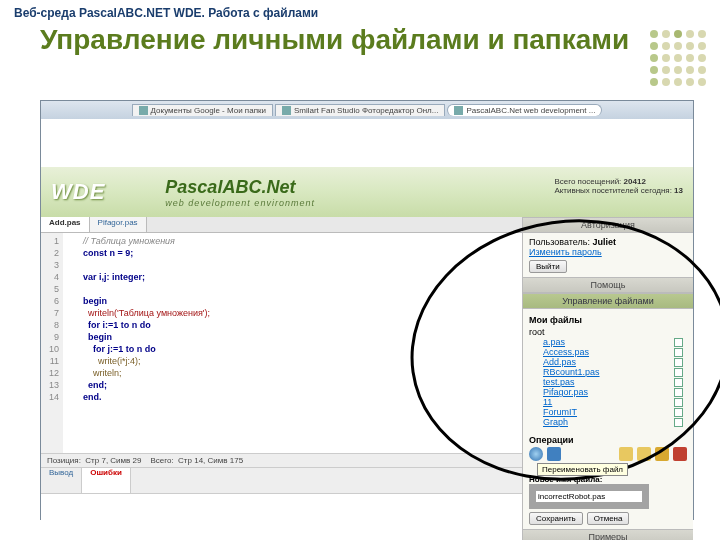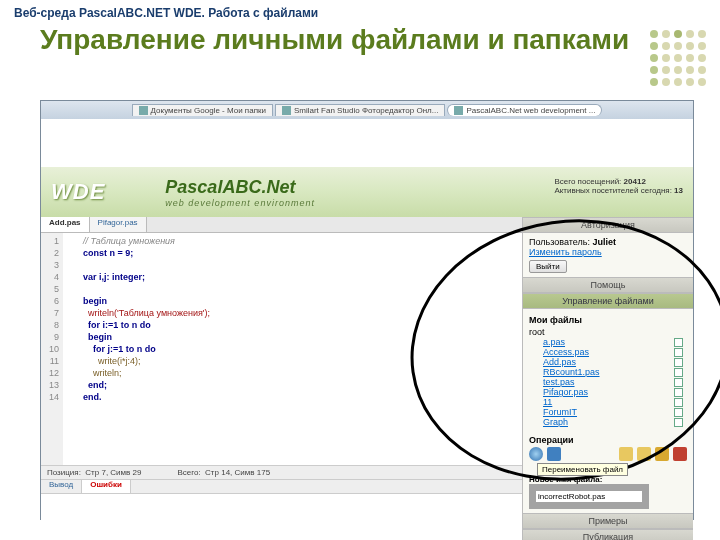--- a/index.html
+++ b/index.html
@@ -32,22 +32,22 @@
   .ftab { padding: 1px 8px; font-size: 8px; border-right: 1px solid #bbb; background: #f4f4f4; color: #369; }
   .ftab.active { background: #fff; font-weight: bold; color: #333; }
   .code-area { flex: 1; background: #fff; display: flex; font-family: 'Courier New', monospace; font-size: 9px; overflow: hidden; }
   .gutter { width: 22px; background: #f0f0f0; color: #888; text-align: right; padding: 2px 4px 0 0; line-height: 12px; }
   .code { padding: 2px 20px; line-height: 12px; white-space: pre; }
   .cm { color: #888; font-style: italic; }
   .kw { color: #008; font-weight: bold; }
   .str { color: #a31515; }
   .fn { color: #795e26; }
 
-  .pos-bar { height: 14px; background: #eee; border-top: 1px solid #ccc; display: flex; align-items: center; font-size: 8px; color: #444; padding: 0 6px; gap: 36px; }
-  .out-tabs { height: 14px; background: #eee; display: flex; border-top: 1px solid #ccc; }
+  .pos-bar { height: 14px; background: #eee; border-top: 1px solid #ccc; display: flex; align-items: center; font-size: 8px; color: #444; padding: 0 6px; gap: 9px; }
+  .out-tabs { height: 26px; background: #eee; display: flex; border-top: 1px solid #ccc; }
   .otab { padding: 0 8px; font-size: 8px; color: #369; border-right: 1px solid #ccc; }
   .otab.active { background: #fff; color: #c00; font-weight: bold; }
   .out-body { height: 60px; background: #fff; border-top: 1px solid #ccc; }
 
   .side-col { width: 170px; background: #f6f6f0; display: flex; flex-direction: column; font-size: 9px; }
   .side-sec-h { background: linear-gradient(#d8d8d0,#c8c8c0); padding: 2px 6px; font-size: 9px; color: #444; text-align: center; border-top: 1px solid #bbb; border-bottom: 1px solid #bbb; }
   .side-sec-h.active { background: linear-gradient(#b8c890,#a8ba80); color: #334; }
   .side-body { padding: 4px 6px; background: #f8f8f2; }
   .userline { font-size: 9px; }
   .link { color: #0066cc; text-decoration: underline; cursor: pointer; }
@@ -233,20 +233,24 @@
             <span style="flex:1"></span>
             <span class="ic ic-folder"></span>
             <span class="ic ic-folder"></span>
             <span class="ic ic-ren"></span>
             <span class="ic ic-del"></span>
             <div class="tooltip">Переименовать файл</div>
           </div>
           <div class="rename-box">
             <label>Новое имя файла:</label>
             <input type="text" value="incorrectRobot.pas" style="">
+            <div class="rename-btns">
+              <button class="btn-sm">Сохранить</button>
+              <button class="btn-sm">Отмена</button>
+            </div>
           </div>
         </div>
         <div class="side-sec-h">Примеры</div>
         <div class="side-sec-h">Публикация</div>
       </div>
     </div>
   </div>
   <div class="statusbar">Готово</div>
 </div>
 

